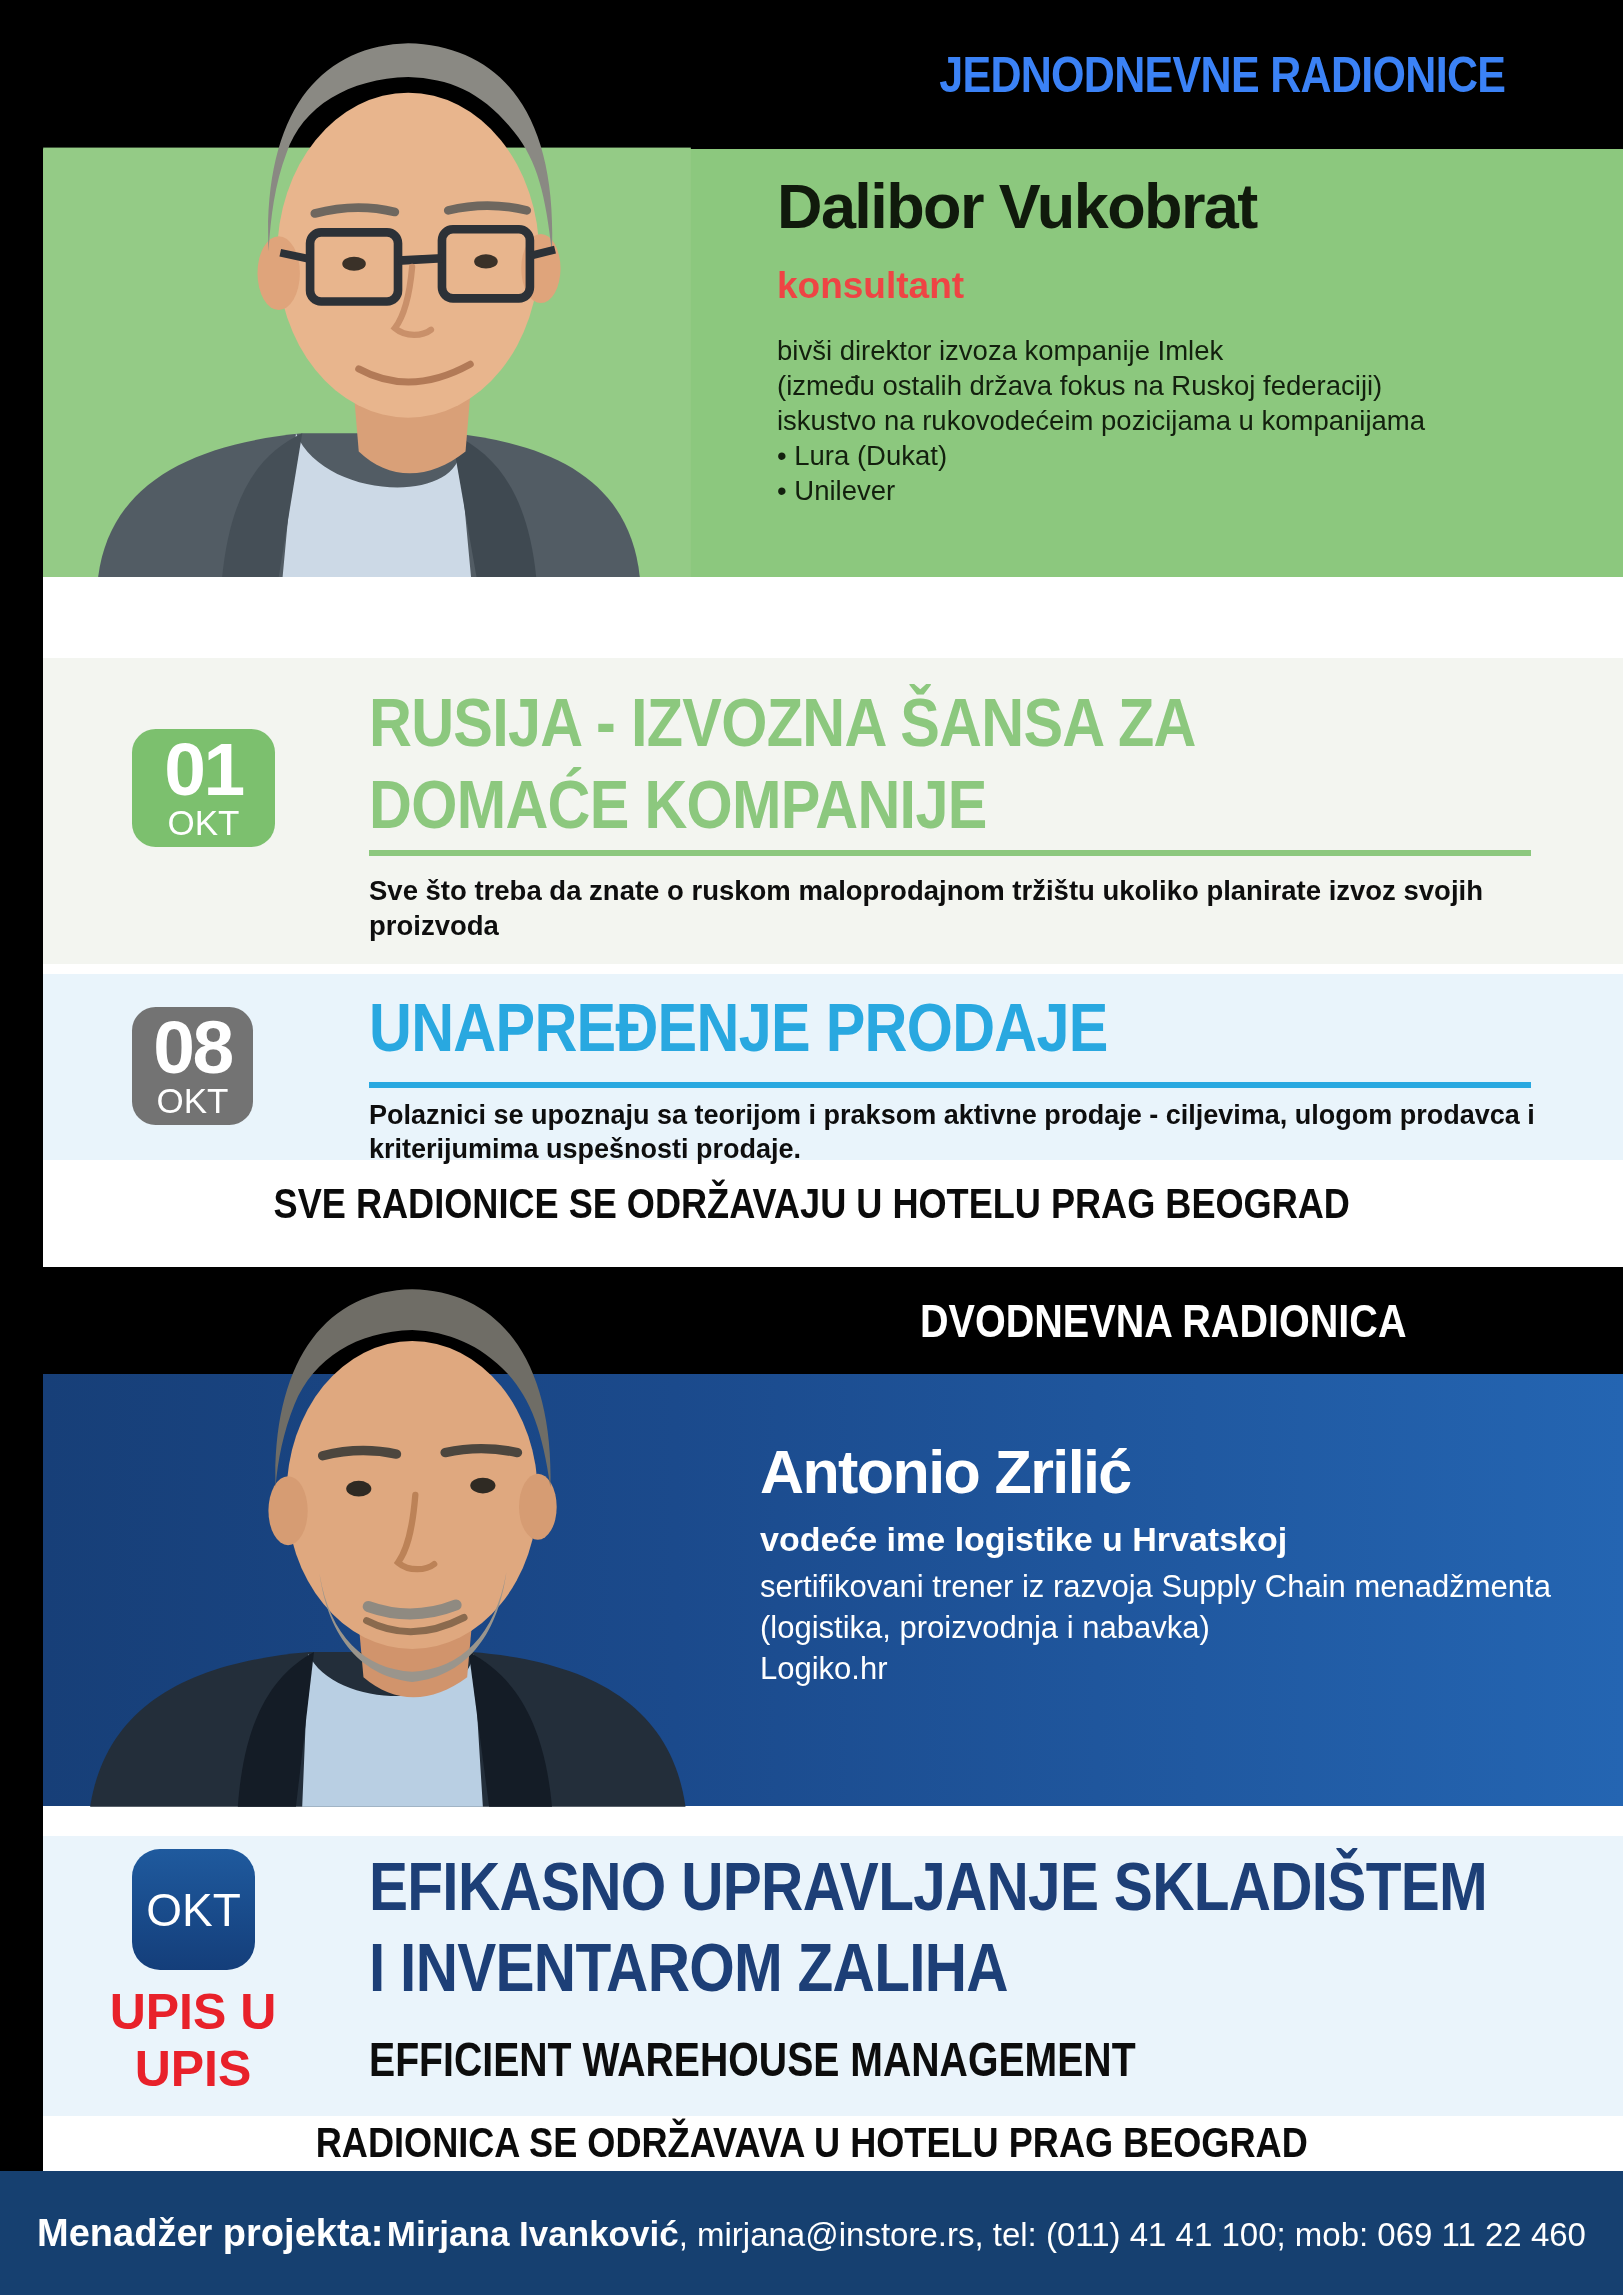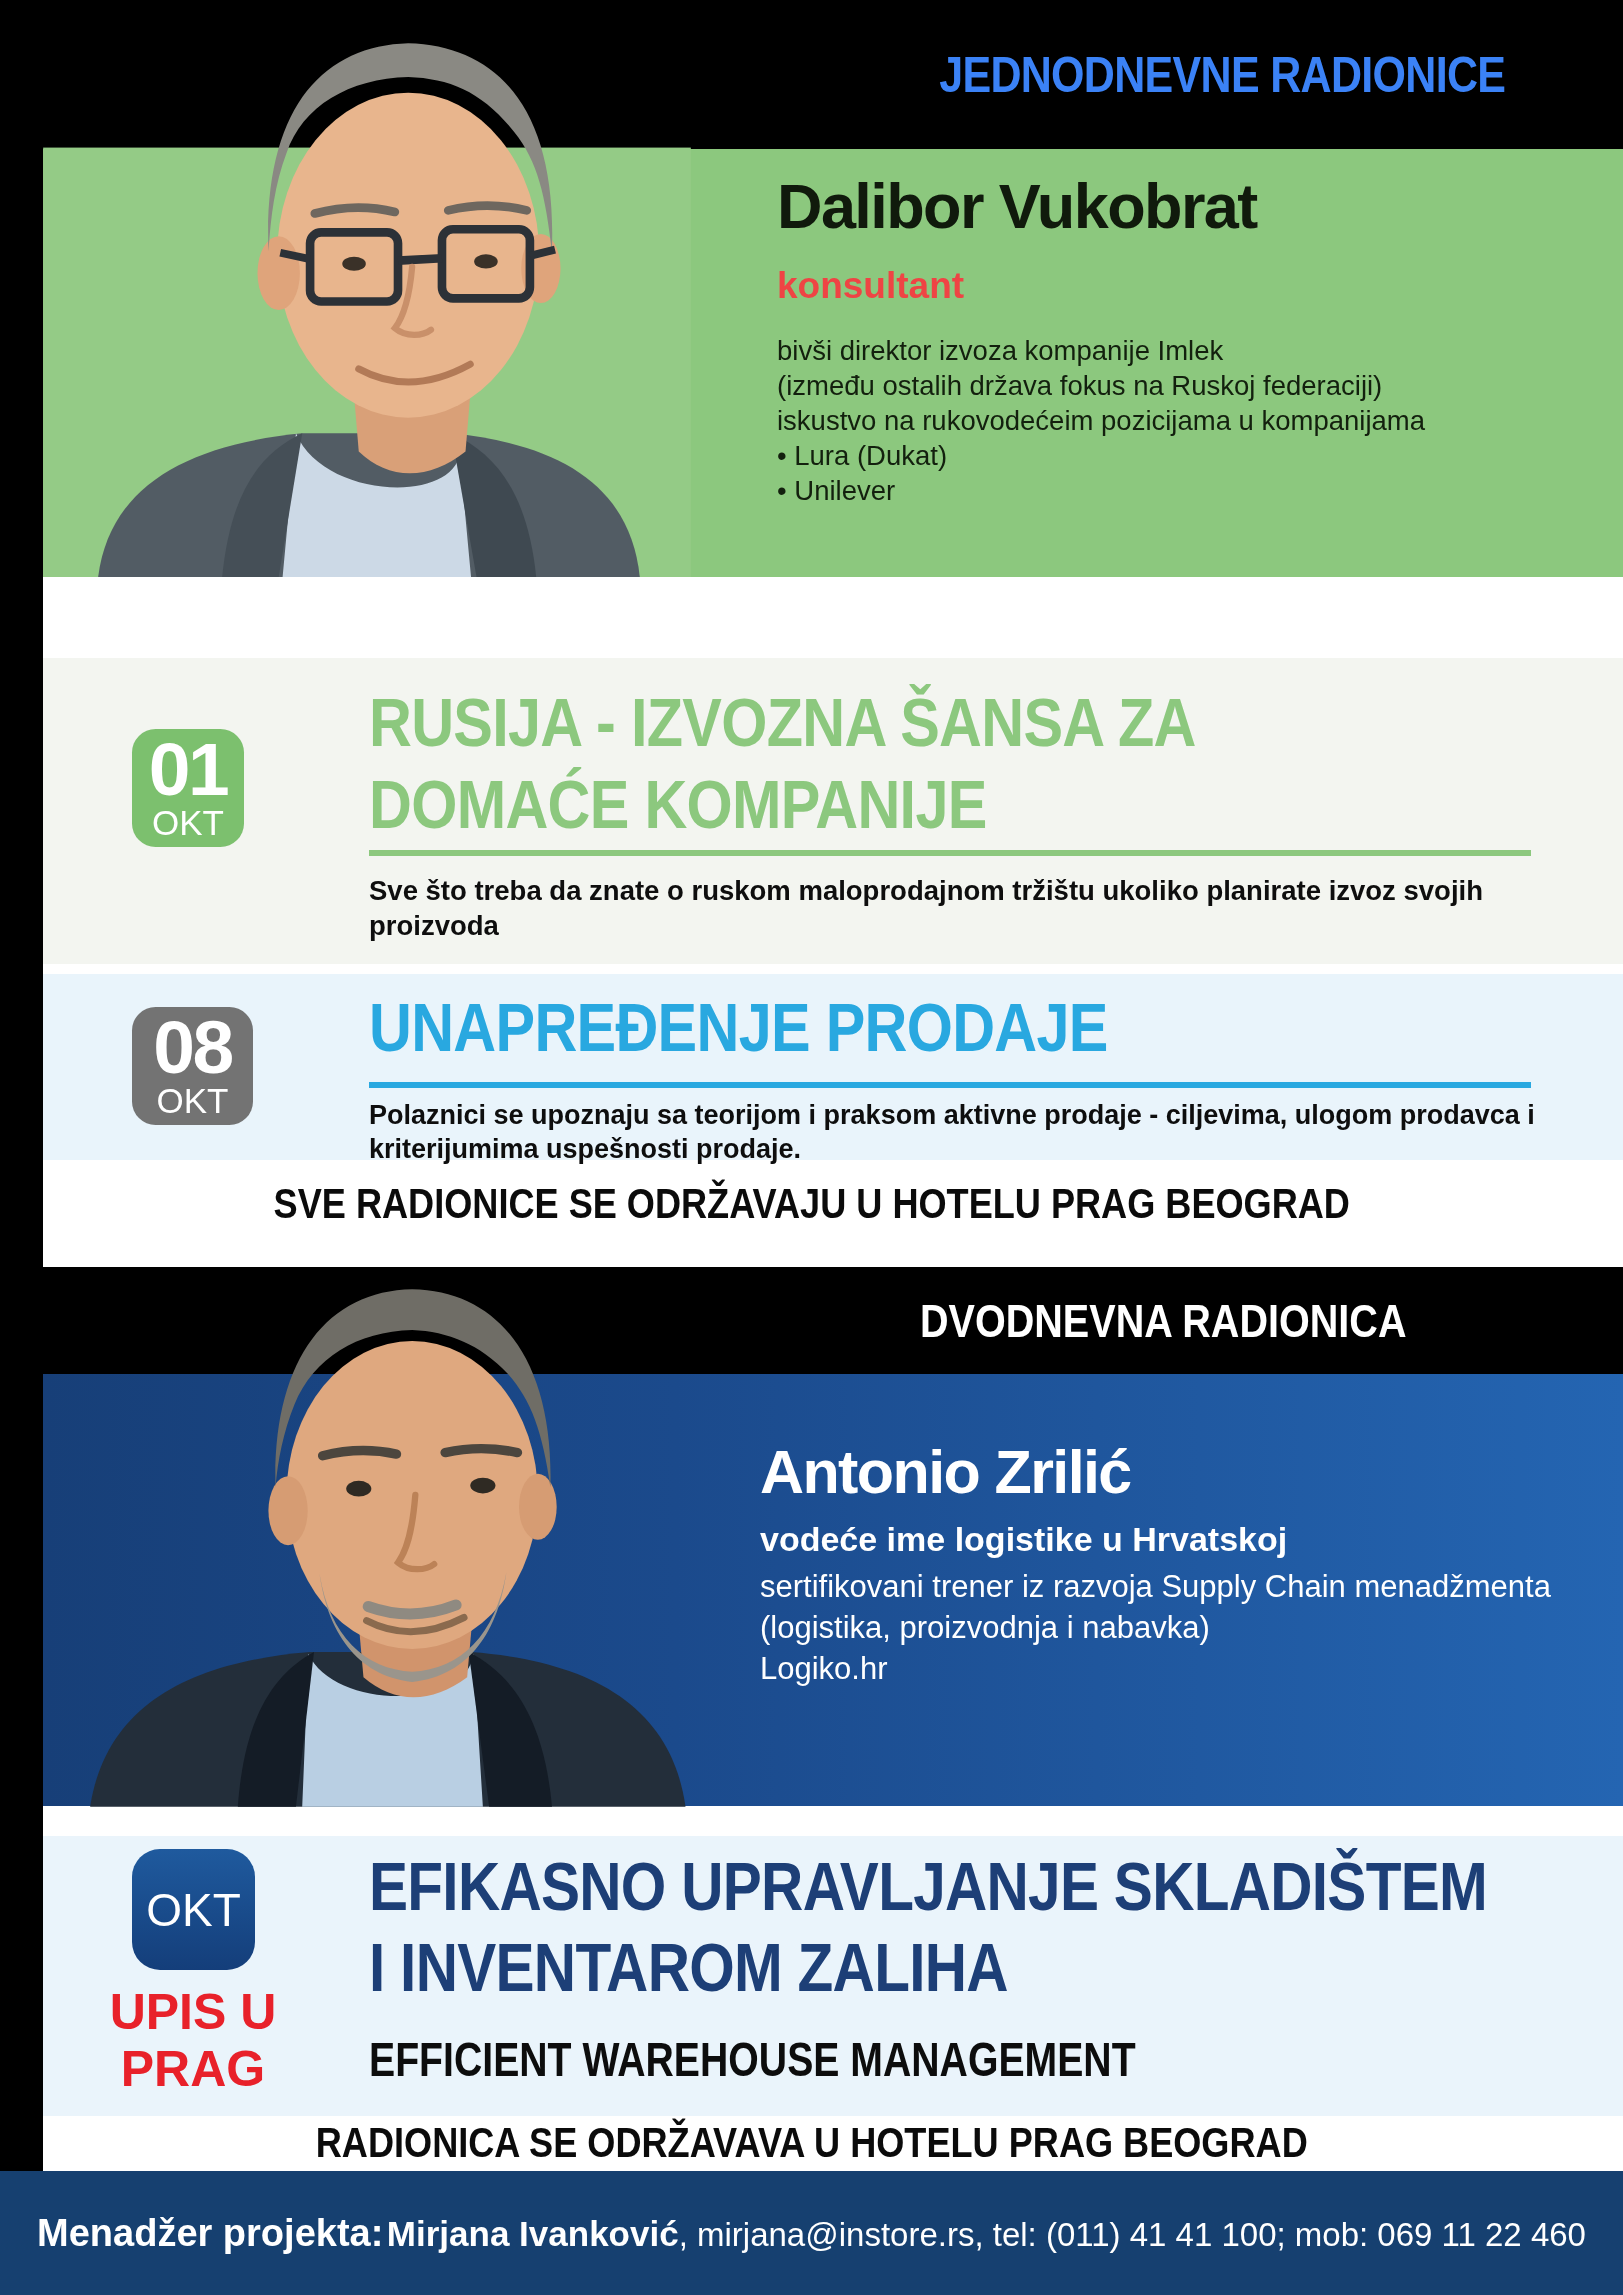--- a/index.html
+++ b/index.html
@@ -28,21 +28,21 @@
     display:flex;align-items:center;justify-content:center;}
 
   
   .photo1{left:43px;top:0;width:648px;height:577px;z-index:3;}
   .sp1-name{left:777px;top:170px;font-size:63px;font-weight:bold;color:#101a0c;letter-spacing:-1.6px;}
   .sp1-role{left:777px;top:265px;font-size:37px;font-weight:bold;color:#ef4444;}
   .sp1-bio{left:777px;top:333px;font-size:27.5px;line-height:35px;color:#13200e;}
 
   
   .badge{display:flex;flex-direction:column;align-items:center;justify-content:center;color:#fff;}
-  .badge1{left:132px;top:729px;width:112px;height:118px;border-radius:23.6px;background:#7cc06e;}
+  .badge1{left:132px;top:729px;width:143px;height:118px;border-radius:23.6px;background:#7cc06e;}
   .badge2{left:132px;top:1007px;width:121px;height:118px;border-radius:23.6px;background:#737373;}
   .badge3{left:132px;top:1849px;width:123px;height:121px;border-radius:28px;
     background:linear-gradient(180deg,#1f5a9e 0%,#143e7a 100%);}
   .badge .day{font-size:75px;font-weight:bold;line-height:69px;letter-spacing:-2.4px;}
   .badge .mon{font-size:35px;font-weight:normal;line-height:38px;}
   .badge3 .mon{font-size:46px;}
 
   
   .w1-title{left:369px;top:682px;font-size:69px;font-weight:bold;color:#8cc87e;line-height:82px;letter-spacing:-0.8px;}
   .w1-line{left:369px;top:850px;width:1162px;height:5.5px;background:#8cc87e;}
@@ -182,21 +182,21 @@
     <div>sertifikovani trener iz razvoja Supply Chain menadžmenta</div>
     <div>(logistika, proizvodnja i nabavka)</div>
     <div>Logiko.hr</div>
   </div>
 
   <div class="abs badge badge3 z4">
     <div class="mon">OKT</div>
   </div>
   <div class="abs upis z4">
     <div>UPIS U</div>
-    <div>PRAG</div>
+    <div>UPIS</div>
   </div>
   <div class="abs w3-title z4">
     <span class="cond">EFIKASNO UPRAVLJANJE SKLADIŠTEM</span><br>
     <span class="cond">I INVENTAROM ZALIHA</span>
   </div>
   <div class="abs w3-sub z4">
     <span class="cond" style="transform:scaleX(.8);">EFFICIENT WAREHOUSE MANAGEMENT</span>
   </div>
 
   <div class="abs venue2 z4">

